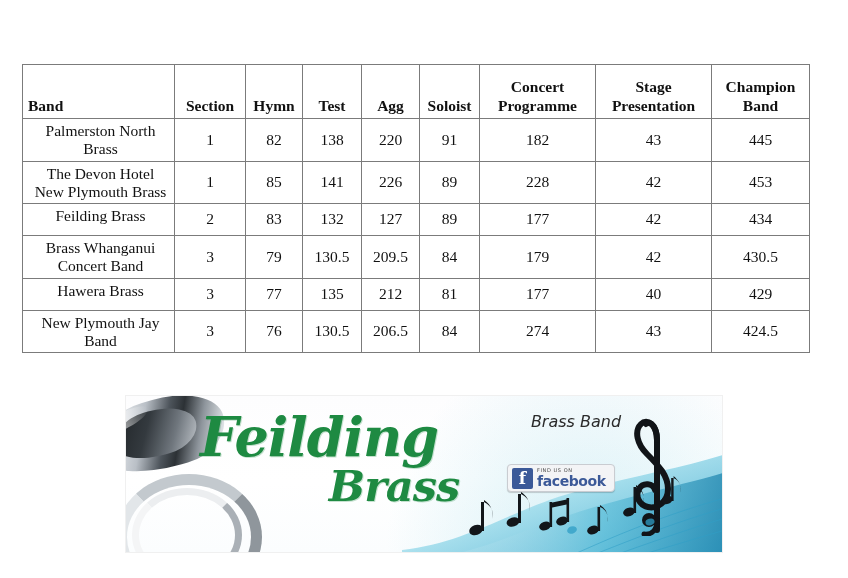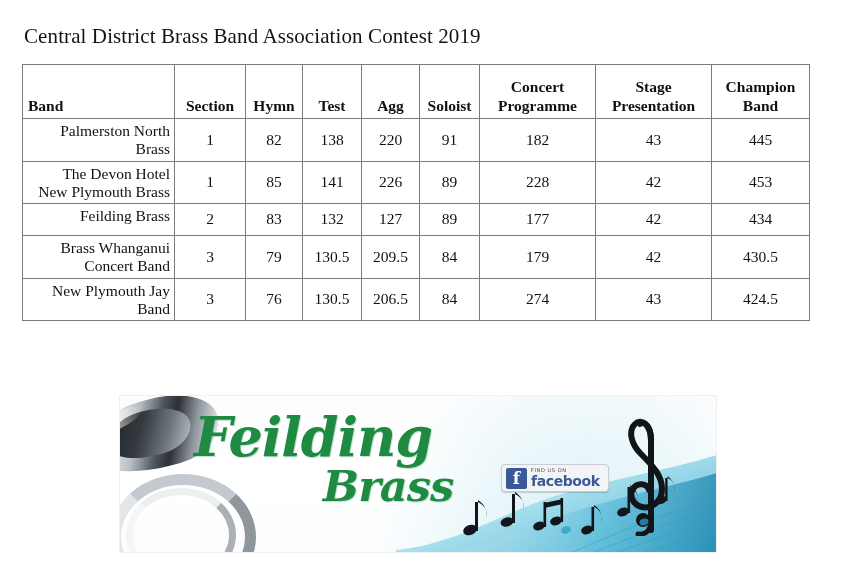--- a/index.html
+++ b/index.html
@@ -65,21 +65,21 @@
   table.results thead th.col-band {
     text-align: left;
     padding-left: 5px;
   }
   table.results tbody td {
     vertical-align: middle;
     text-align: center;
     height: 26px;
   }
   table.results tbody td.band-name {
-    text-align: right;
+    text-align: center;
     padding-left: 8px;
     vertical-align: top;
     padding-top: 3px;
   }
   
   col.c-band      { width: 152px; }
   col.c-section   { width: 71px;  }
   col.c-hymn      { width: 57px;  }
   col.c-test      { width: 59px;  }
   col.c-agg       { width: 58px;  }
@@ -87,21 +87,21 @@
   col.c-concert   { width: 116px; }
   col.c-stage     { width: 116px; }
   col.c-champion  { width: 98px;  }
 
   .hdr-l1 { display: block; }
   .hdr-l2 { display: block; }
 
   
   .banner {
     position: absolute;
-    left: 120px;
+    left: 126px;
     top: 396px;
     width: 596px;
     height: 156px;
     overflow: hidden;
     background: #fef9c3;
     box-shadow: 0 0 0 1px #f0f0f0;
   }
   .banner-bg {
     position: absolute;
     inset: 0;
@@ -284,21 +284,20 @@
     bottom: 8px;
     width: 240px;
     height: 70px;
   }
 </style>
 </head>
 <body>
 
 <div id="page">
 
-  <div class="doc-title">Central District Brass Band Association Contest 2019</div>
 
   <div class="results-table-wrap">
     <table class="results">
       <colgroup>
         <col class="c-band">
           <col class="c-section">
           <col class="c-hymn">
         <col class="c-test">
           <col class="c-agg">
           <col class="c-soloist">
@@ -367,20 +366,31 @@
             <td>3</td>
             <td>79</td>
             <td>130.5</td>
             <td>209.5</td>
             <td>84</td>
             <td>179</td>
             <td>42</td>
             <td>430.5</td>
           </tr>
           <tr>
+            <td class="band-name">Hawera Brass</td>
+            <td>3</td>
+            <td>77</td>
+            <td>135</td>
+            <td>212</td>
+            <td>81</td>
+            <td>177</td>
+            <td>40</td>
+            <td>429</td>
+          </tr>
+          <tr>
             <td class="band-name">New Plymouth Jay Band</td>
             <td>3</td>
             <td>76</td>
             <td>130.5</td>
             <td>206.5</td>
             <td>84</td>
             <td>274</td>
             <td>43</td>
             <td>424.5</td>
           </tr>
@@ -480,20 +490,21 @@
         </g>
       </svg>
     </div>
 
     <div class="brand-script">
       <span class="l1">Feilding</span>
       <span class="l2">Brass</span>
     </div>
 
     <div class="tagline">
+      <span class="t2">Brass Band</span>
     </div>
 
     <div class="fb-badge">
       <div class="fb-f">f</div>
       <div class="fb-txt">
         <span class="fb-small">Find us on</span>
         <span class="fb-word">facebook</span>
       </div>
     </div>
   </div>

